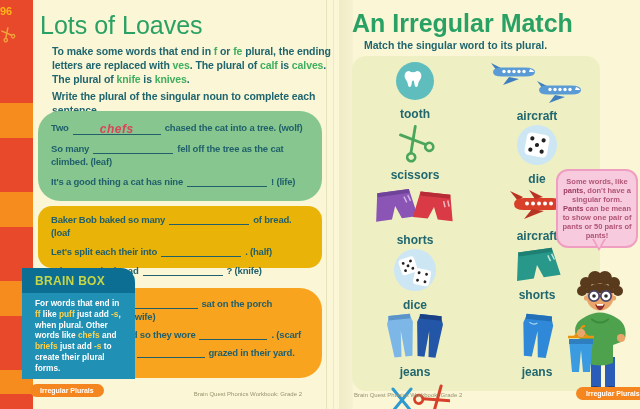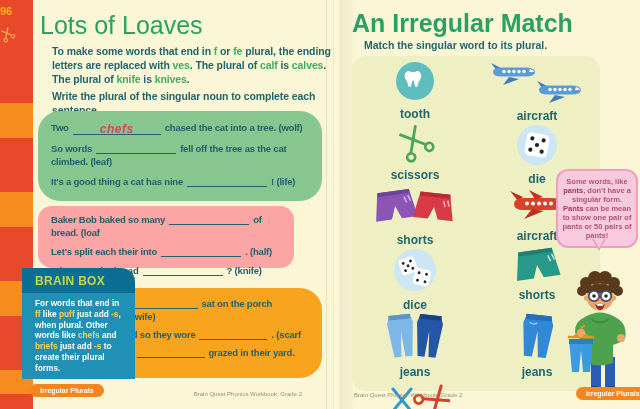--- a/index.html
+++ b/index.html
@@ -20,21 +20,21 @@
            background:linear-gradient(90deg,#efebc6,#f6f2d2);}
   
   .lp-title{position:absolute;left:40px;top:11px;font-size:25px;font-weight:normal;color:#2aa164;}
   .para{position:absolute;left:52px;width:280px;font-size:10.5px;line-height:14px;
         font-weight:700;color:#20666e;letter-spacing:-0.1px;}
   .lp-intro{top:44px;}
   .lp-directions{top:89px;}
   .hl{color:#3fae5f;font-weight:bold;}
   .abox{position:absolute;box-sizing:border-box;}
   .green-box{left:38px;top:111px;width:284px;height:90px;background:#87c78f;border-radius:22px;padding:10px 13px;}
-  .purple-box{left:38px;top:206px;width:256px;height:62px;background:#fca5a5;border-radius:14px;padding:7px 13px;}
+  .purple-box{left:38px;top:206px;width:284px;height:62px;background:#eab308;border-radius:14px;padding:7px 13px;}
   .orange-box{left:78px;top:288px;width:244px;height:90px;background:#f9a41f;border-radius:22px;padding:9px 13px;}
   .sent{font-size:9.5px;line-height:13px;font-weight:700;color:#21606b;letter-spacing:-0.2px;margin-bottom:7px;}
   .orange-box .sent{margin-bottom:5px;}
   .purple-box .sent{margin-bottom:6px;}
   .blank{display:inline-block;min-width:80px;border-bottom:1.5px solid #21606b;
          text-align:center;margin:0 4px;height:11px;vertical-align:-2px;}
   .orange-box .blank{min-width:68px;}
   .answer{font-size:12px;font-style:italic;color:#d6455a;font-weight:700;letter-spacing:0.5px;}
   
   .brain-box{left:0;top:268px;width:113px;height:112px;margin-left:22px;}
@@ -107,21 +107,21 @@
   <div class="spine-c"></div>
 
   <div class="lp-title">Lots of Loaves</div>
 
   <div class="para lp-intro"><span>To make some words that end in </span><span class="hl">f</span><span> or </span><span class="hl">fe</span><span> plural, the ending letters are replaced with </span><span class="hl">ves</span><span>. The plural of </span><span class="hl">calf</span><span> is </span><span class="hl">calves</span><span>. The plural of </span><span class="hl">knife</span><span> is </span><span class="hl">knives</span><span>.</span></div>
 
   <div class="para lp-directions">Write the plural of the singular noun to complete each sentence.</div>
 
   <div class="abox green-box">
     <div class="sent"><span>Two</span><span class="blank" style="min-width:88px;"><span class="answer">chefs</span></span><span>chased the cat into a tree. (wolf)</span></div>
-    <div class="sent"><span>So words</span><span class="blank"><span class="answer"></span></span><span>fell off the tree as the cat climbed. (leaf)</span></div>
+    <div class="sent"><span>So many</span><span class="blank"><span class="answer"></span></span><span>fell off the tree as the cat climbed. (leaf)</span></div>
     <div class="sent"><span>It's a good thing a cat has nine</span><span class="blank"><span class="answer"></span></span><span>! (life)</span></div>
   </div>
 
   <div class="abox purple-box">
     <div class="sent"><span>Baker Bob baked so many</span><span class="blank"><span class="answer"></span></span><span>of bread. (loaf</span></div>
     <div class="sent"><span>Let's split each their into</span><span class="blank"><span class="answer"></span></span><span>. (half)</span></div>
     <div class="sent"><span>Where are the bread</span><span class="blank"><span class="answer"></span></span><span>? (knife)</span></div>
   </div>
 
   <div class="abox orange-box">

